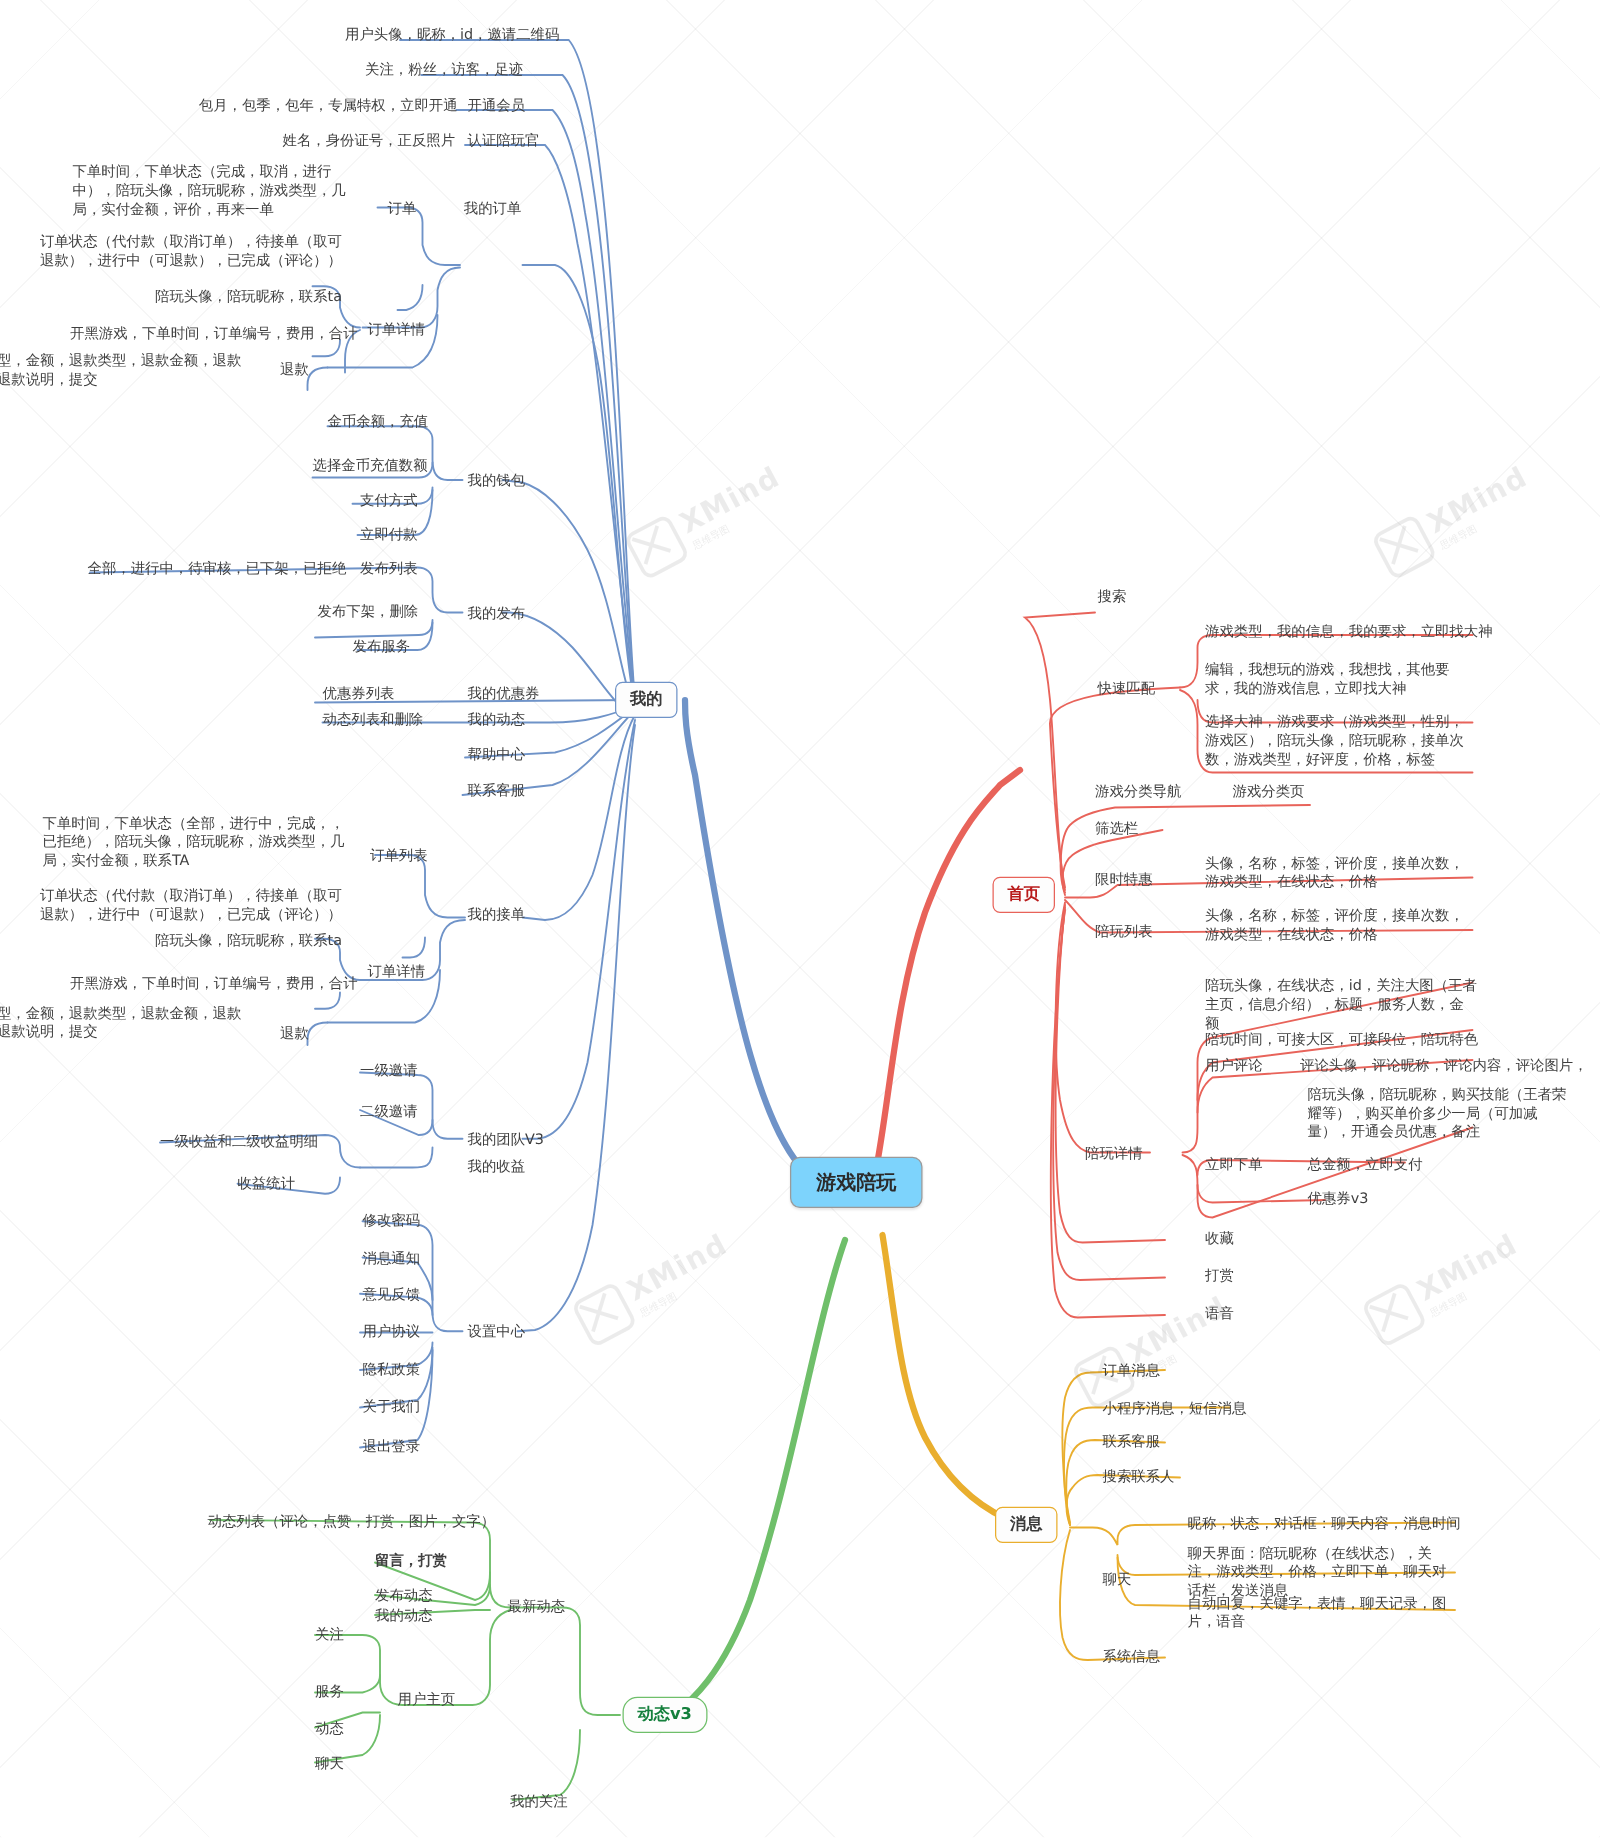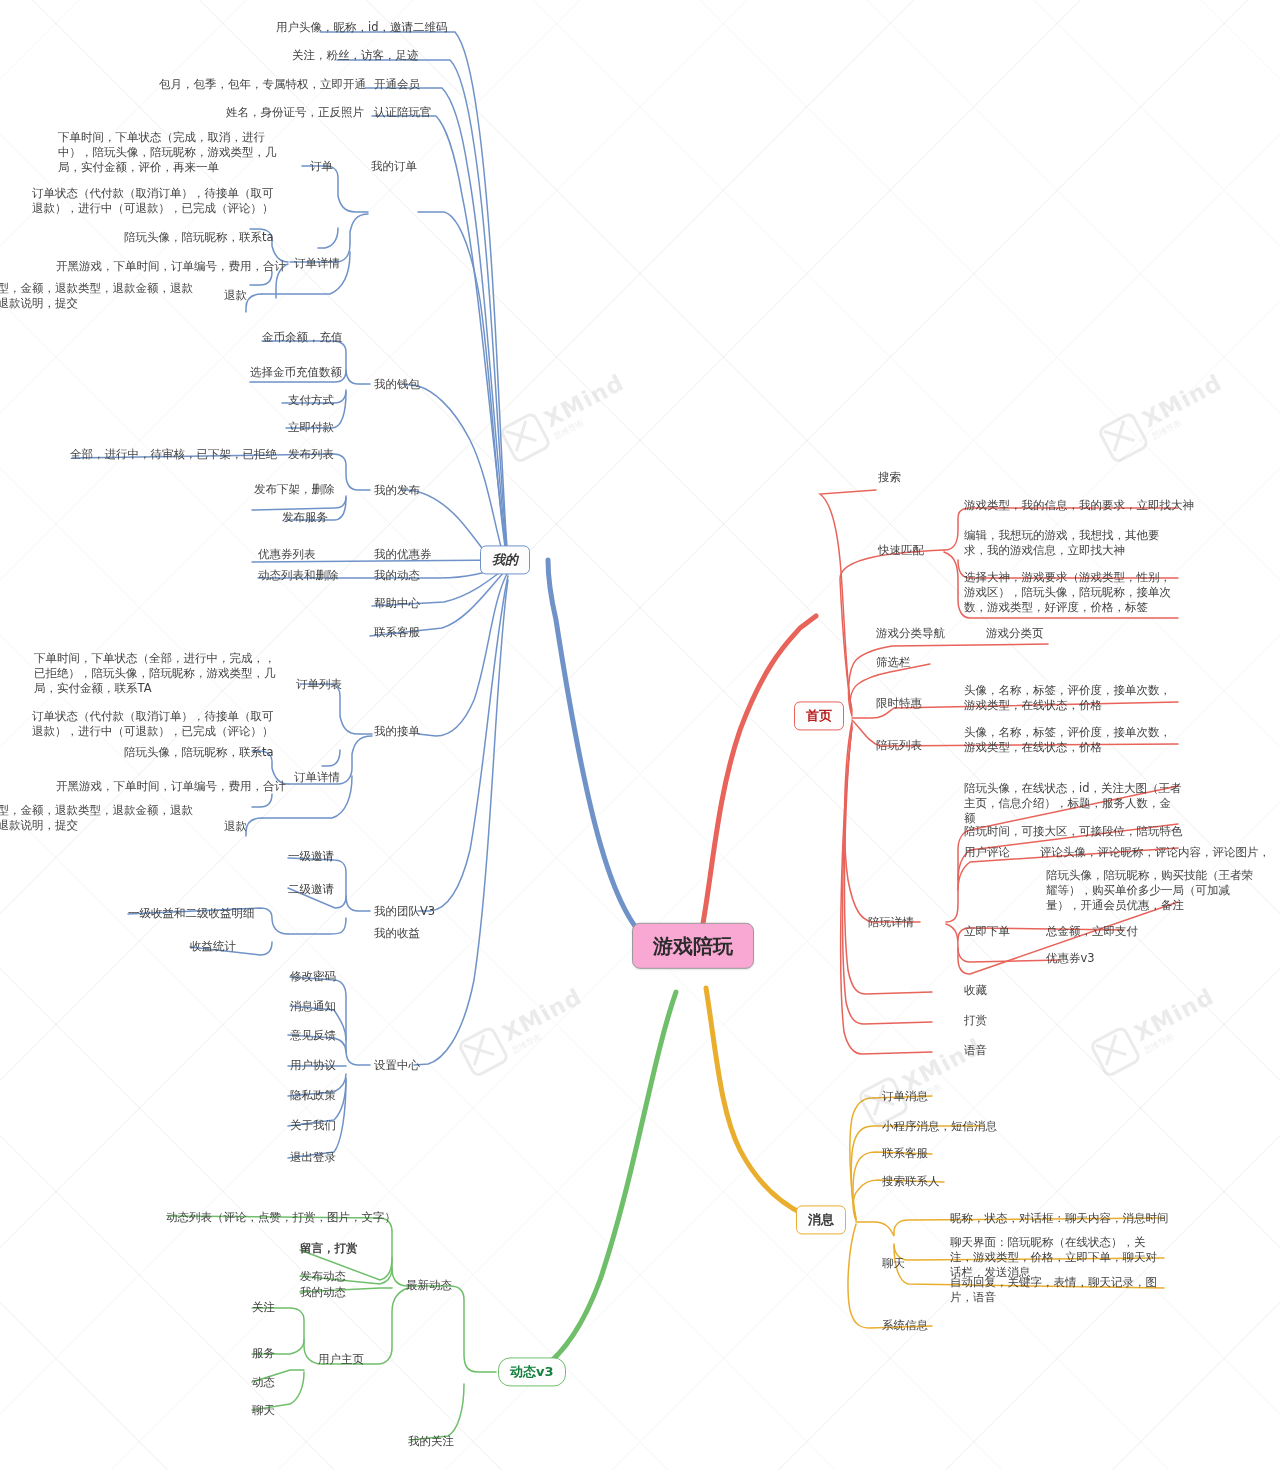--- a/index.html
+++ b/index.html
@@ -28,23 +28,23 @@
   .branch{
     font-size:13px;font-weight:bold;color:#333;
     border:1.6px solid #999;border-radius:6px;
     padding:5px 11px;background:#fdfdfd;
   }
   .branch.home{border-color:#e8635a;color:#b91c1c;}
   .branch.msg{border-color:#e9ae2e;color:#3a3a3a;}
   .branch.mine{border-color:#6f93c8;color:#3a3a3a;}
   .branch.feed{border-color:#6fbf6a;color:#15803d;border-radius:12px;}
   .root{
-    font-size:20px;font-weight:bold;color:#2b2b2b;
+    font-size:16px;font-weight:bold;color:#2b2b2b;
     border:1.6px solid #9a9a9a;border-radius:8px;
-    padding:9px 20px;background:#f9a8d4;
+    padding:9px 20px;background:#7dd3fc;
     box-shadow:0 1px 2px rgba(0,0,0,.10);
   }
   
   .wm{position:absolute;opacity:.11;pointer-events:none;user-select:none;}
   .wm .mk{display:flex;align-items:center;gap:6px;transform:rotate(-28deg);}
   .wm .xbox{width:34px;height:34px;border:3px solid #555;border-radius:8px;position:relative;}
   .wm .xbox:before,.wm .xbox:after{content:"";position:absolute;left:-2px;top:12px;width:32px;height:3px;background:#555;}
   .wm .xbox:before{transform:rotate(45deg);}
   .wm .xbox:after{transform:rotate(-45deg);}
   .wm .wtxt{font-size:23px;font-weight:bold;color:#555;letter-spacing:1px;}
@@ -179,21 +179,21 @@
       <path d="M304 1340 C304 1348 298 1352 290 1354 L252 1354"></path>
       <path d="M304 1370 L290 1370 L252 1382"></path>
       <path d="M304 1372 C304 1388 298 1400 290 1404 L252 1410"></path>
       <path d="M464 1384 C464 1410 458 1430 448 1436 L410 1440"></path>
     </g>
   </g>
 </svg>
 
 <div class="node root" style="left:632px;top:946px;transform:translateY(-50%);">游戏陪玩</div>
 
-<div class="node branch mine" style="left:480px;top:560px;transform:translateY(-50%);font-style:italic;">我的</div>
+<div class="node branch mine" style="left:492px;top:560px;transform:translateY(-50%);">我的</div>
 <div class="node branch home" style="left:794px;top:716px;transform:translateY(-50%);">首页</div>
 <div class="node branch msg" style="left:796px;top:1220px;transform:translateY(-50%);">消息</div>
 <div class="node branch feed" style="left:498px;top:1372px;transform:translateY(-50%);">动态v3</div>
 
 <div class="node leaf" style="left:276px;top:20px;">用户头像，昵称，id，邀请二维码</div>
 <div class="node leaf" style="left:292px;top:48px;">关注，粉丝，访客，足迹</div>
 <div class="node topic" style="left:374px;top:77px;">开通会员</div>
 <div class="node leaf" style="left:159px;top:77px;">包月，包季，包年，专属特权，立即开通</div>
 <div class="node topic" style="left:374px;top:105px;">认证陪玩官</div>
 <div class="node leaf" style="left:226px;top:105px;">姓名，身份证号，正反照片</div>

